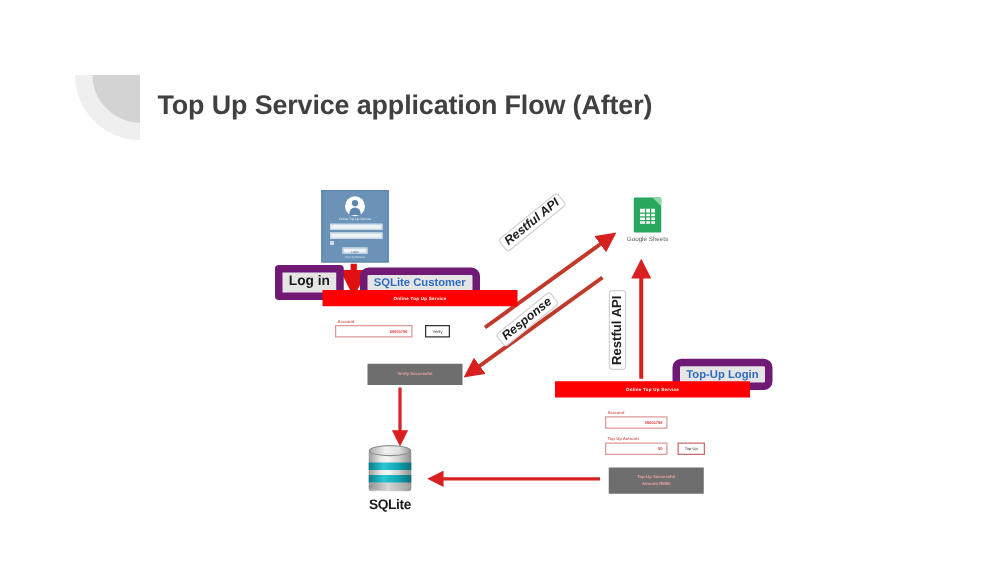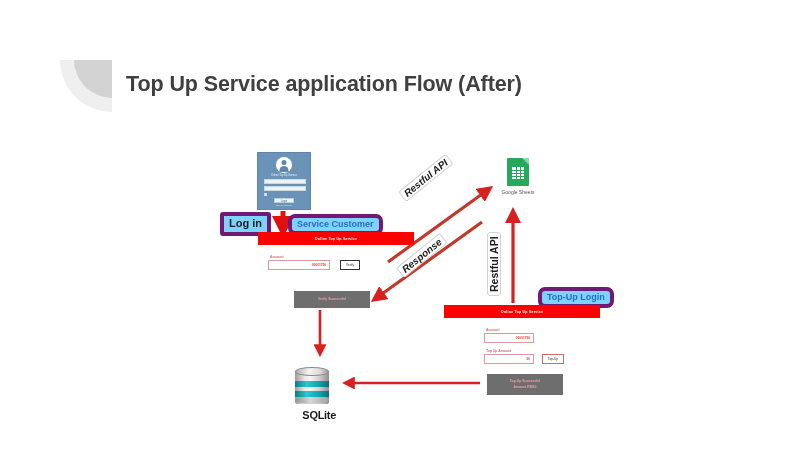--- a/index.html
+++ b/index.html
@@ -301,23 +301,23 @@
     margin-top: 3px;
     font-size: 5px;
     color: #5a5a5a;
     white-space: nowrap;
   }
 
   
   #sqlite {
     position: absolute;
     left: 288px;
-    top: 366px;
+    top: 355px;
     width: 48px;
-    text-align: right;
+    text-align: center;
   }
   #sqlite .db {
     position: relative;
     width: 34px;
     height: 42px;
     margin: 0 auto;
   }
   #sqlite .db .cyl {
     position: absolute;
     left: 0; top: 5px;
@@ -354,22 +354,22 @@
     margin-top: 1px;
     font-size: 11px;
     font-weight: bold;
     color: #1a1a1a;
     letter-spacing: -0.3px;
   }
 
   
   .badge {
     position: absolute;
-    background: #7dd3fc;
-    border: 4px solid #701a75;
+    background: #e5e5e5;
+    border: 6px solid #701a75;
     border-radius: 7px;
     padding: 1px 5px;
     font-size: 9px;
     font-weight: bold;
     white-space: nowrap;
     line-height: 1.25;
   }
   #badge-login   { left: 220px; top: 212px; color: #1d1d1d; font-size: 11px; border-radius: 3px; }
   #badge-verify  { left: 288px; top: 214px; color: #2d6cc0; }
   #badge-topup   { left: 538px; top: 287px; color: #2d6cc0; }
@@ -436,21 +436,21 @@
     <div class="avatar"></div>
     <div class="card-caption">Online Top Up Service</div>
     <div class="field f1"></div>
     <div class="field f2"></div>
     <div class="check"></div>
     <div class="submit">Login</div>
     <div class="foot">Top Up Service</div>
   </div>
 
   <div class="badge" id="badge-login">Log in</div>
-  <div class="badge" id="badge-verify">Service Customer</div>
+  <div class="badge" id="badge-verify">SQLite Customer</div>
   <div class="badge" id="badge-topup">Top-Up Login</div>
 
   <div class="rot-label" id="label-restful-1">Restful API</div>
   <div class="rot-label" id="label-response">Response</div>
   <div class="rot-label" id="label-restful-2">Restful API</div>
 
   <div class="app-banner" id="banner-left">Online Top Up Service</div>
 
   <div class="form-group" id="form-left">
     <div class="lbl">Account</div>

